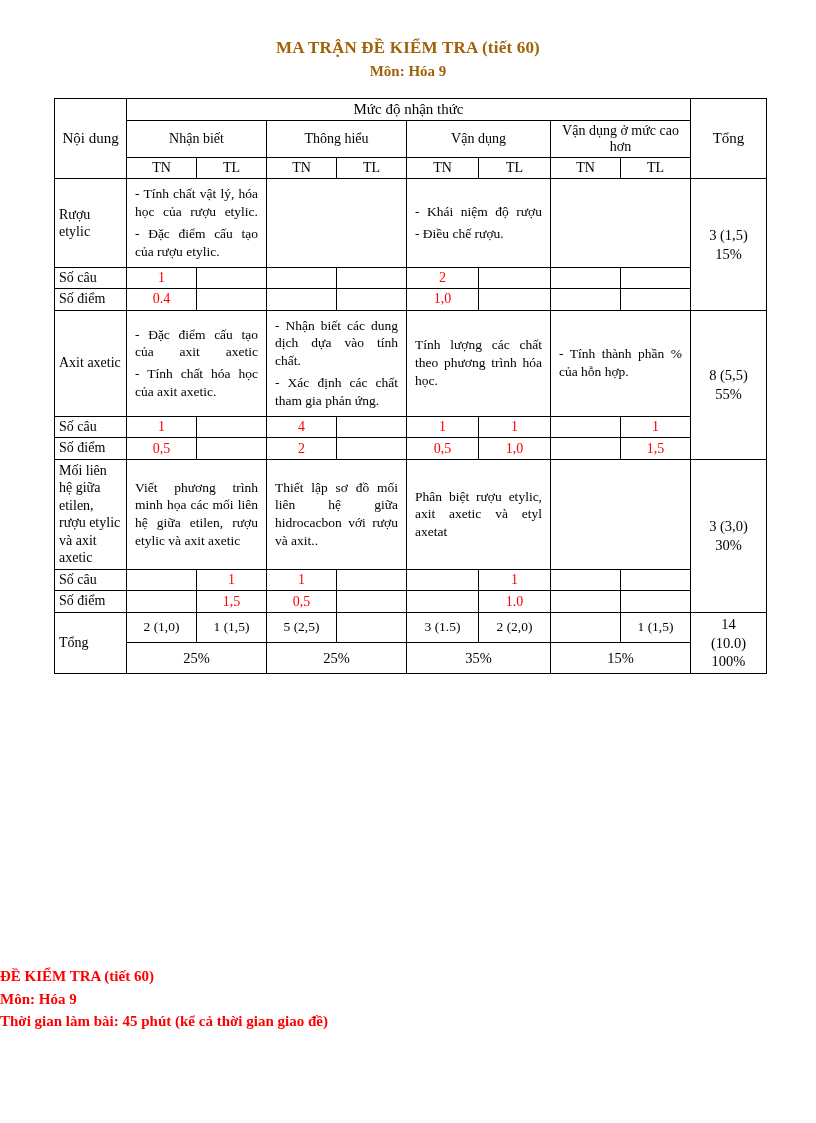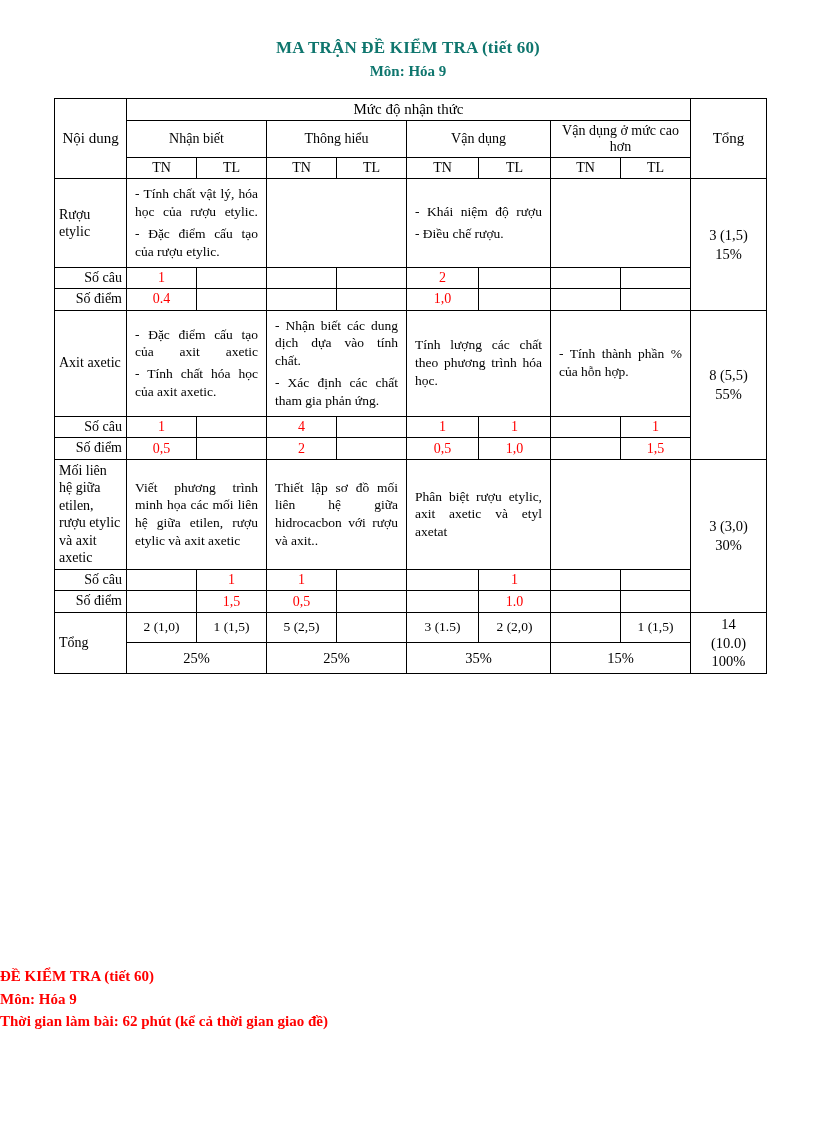--- a/index.html
+++ b/index.html
@@ -8,21 +8,21 @@
     background: #ffffff;
     font-family: "Liberation Serif", "DejaVu Serif", serif;
     color: #000000;
     position: relative;
     overflow: hidden;
   }
   .page { padding: 0; }
 
   .title-block {
     text-align: center;
-    color: #0f766e;
+    color: #a16207;
     font-weight: bold;
     padding-top: 36px;
     line-height: 1.45;
   }
   .title-block .t1 { font-size: 17px; letter-spacing: .2px; }
   .title-block .t2 { font-size: 15px; }
   .title-block .t3 { font-size: 15px; }
 
   .table-wrap { padding: 16px 50px 0 54px; }
 
@@ -58,21 +58,21 @@
     text-align-last: justify;
     vertical-align: top;
     font-size: 13.5px;
     line-height: 1.32;
     padding: 3px 4px 5px 4px;
     hyphens: none;
   }
   .cell-text p { margin: 4px; text-align: justify; text-align-last: justify; }
   .cell-text p:last-child { text-align-last: left; }
   .label-left {
-    text-align: right;
+    text-align: left;
     font-size: 14px;
     padding-left: 4px;
     line-height: 1.18;
   }
   .num {
     text-align: center;
     color: #ff0000;
     font-weight: bold;
     font-size: 14px;
   }
@@ -301,16 +301,16 @@
         <td class="pct" colspan="2">35%</td>
         <td class="pct" colspan="2">15%</td>
       </tr>
     </tbody>
       </table>
   </div>
 
   <div class="footer-block">
     <div class="f1">ĐỀ KIỂM TRA (tiết 60)</div>
     <div class="f2">Môn: Hóa 9</div>
-    <div class="f3">Thời gian làm bài: 62 phút (kể cả thời gian giao đề)</div>
+    <div class="f3">Thời gian làm bài: 45 phút (kể cả thời gian giao đề)</div>
   </div>
 
 </div>
 
 </body></html>

